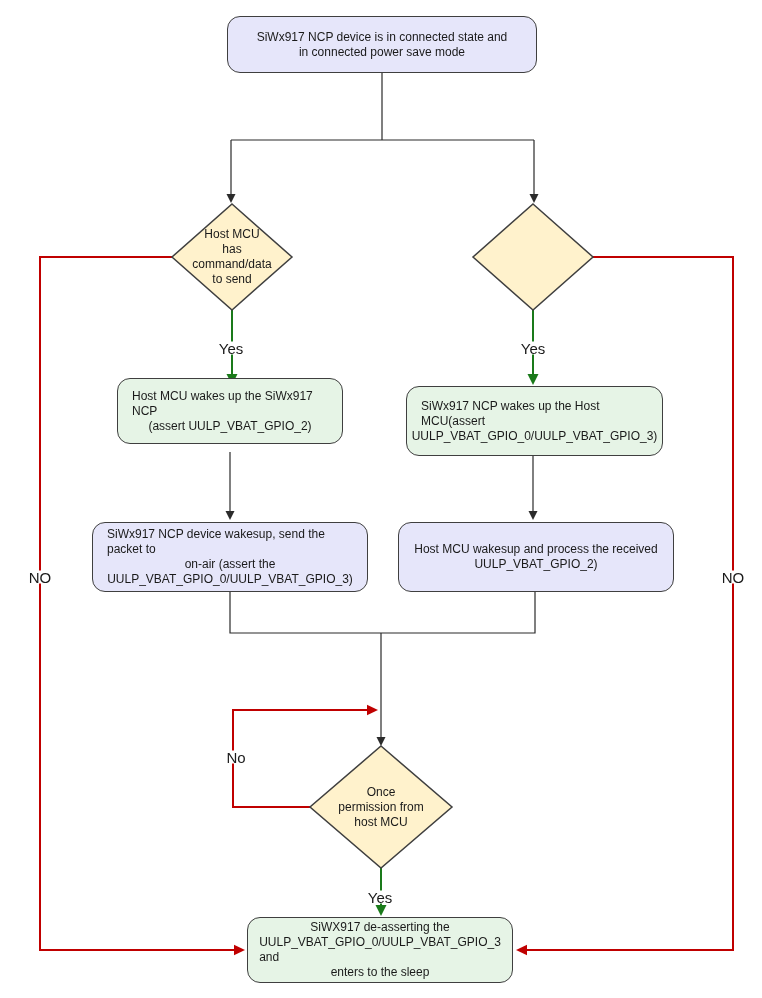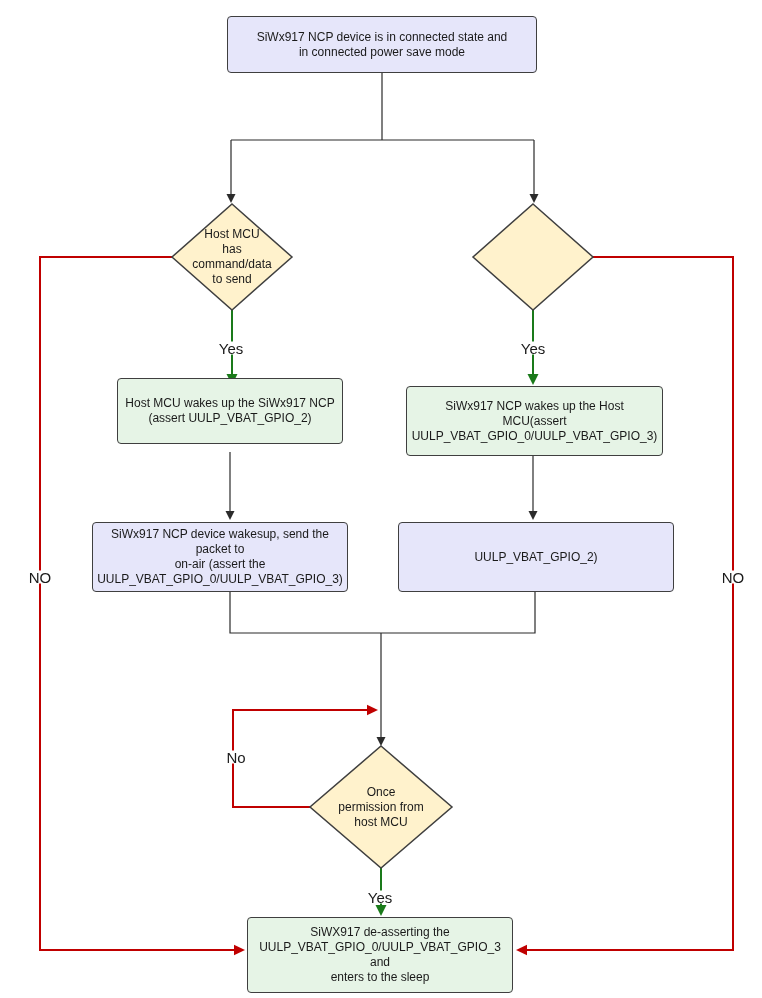--- a/index.html
+++ b/index.html
@@ -3,22 +3,22 @@
 <meta charset="utf-8">
 <style>
   html,body{margin:0;padding:0;background:#ffffff;}
   .canvas{
     position:relative;width:762px;height:998px;background:#ffffff;
     font-family:"Liberation Sans",sans-serif;color:#1a1a1a;overflow:hidden;
   }
   .layer{position:absolute;left:0;top:0;width:762px;height:998px;}
   .node{
     position:absolute;display:flex;flex-direction:column;justify-content:center;align-items:center;
-    text-align:center;font-size:12px;line-height:15px;box-sizing:border-box;
-    border:1.5px solid #3f3f3f;border-radius:4px;padding:2px 6px;
+    font-size:12px;line-height:15px;box-sizing:border-box;
+    border:1.5px solid #3f3f3f;border-radius:13px;padding:2px 14px;
   }
   .node.lavender{background:#e6e6fa;}
   .node.green{background:#e6f4e6;}
   .diamond-text{
     position:absolute;display:flex;flex-direction:column;justify-content:center;align-items:center;
     text-align:center;font-size:12px;line-height:15px;background:transparent;pointer-events:none;
   }
   .edge-label{
     position:absolute;transform:translate(-50%,-50%);background:#ffffff;
     font-size:15px;line-height:13px;padding:0 2px;white-space:nowrap;
@@ -93,31 +93,32 @@
   <div class="node green" style="left:117px;top:378px;width:226px;height:66px">
     <div>Host MCU wakes up the SiWx917 NCP</div>
     <div>(assert UULP_VBAT_GPIO_2)</div>
   </div>
 
   <div class="node green" style="left:406px;top:386px;width:257px;height:70px">
     <div>SiWx917 NCP wakes up the Host MCU(assert</div>
     <div>UULP_VBAT_GPIO_0/UULP_VBAT_GPIO_3)</div>
   </div>
 
-  <div class="node lavender" style="left:92px;top:522px;width:256px;height:70px">
+  <div class="node lavender" style="left:92px;top:522px;width:276px;height:70px">
     <div>SiWx917 NCP device wakesup, send the packet to</div>
     <div>on-air (assert the</div>
     <div>UULP_VBAT_GPIO_0/UULP_VBAT_GPIO_3)</div>
   </div>
 
   <div class="node lavender" style="left:398px;top:522px;width:276px;height:70px">
+    <div>Host MCU wakesup and process the received</div>
     <div>UULP_VBAT_GPIO_2)</div>
   </div>
 
-  <div class="node green" style="left:247px;top:917px;width:266px;height:76px">
+  <div class="node green" style="left:247px;top:917px;width:266px;height:66px">
     <div>SiWX917 de-asserting the</div>
     <div>UULP_VBAT_GPIO_0/UULP_VBAT_GPIO_3 and</div>
     <div>enters to the sleep</div>
   </div>
 
   <div class="diamond-text" style="left:172px;top:227px;width:120px;height:60px">
     <div>Host MCU</div>
     <div>has</div>
     <div>command/data</div>
     <div>to send</div>

